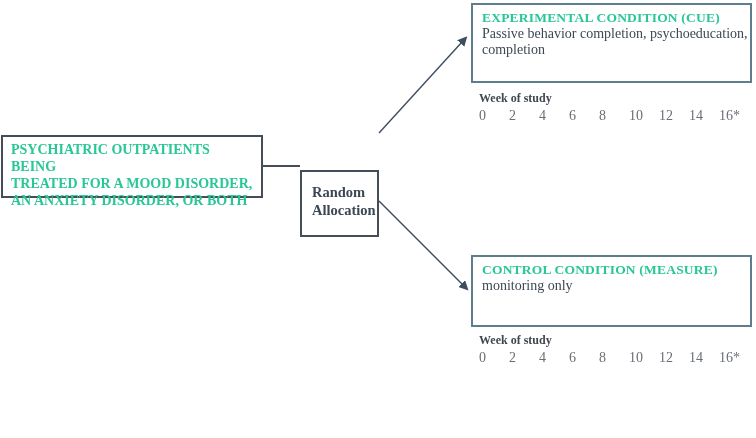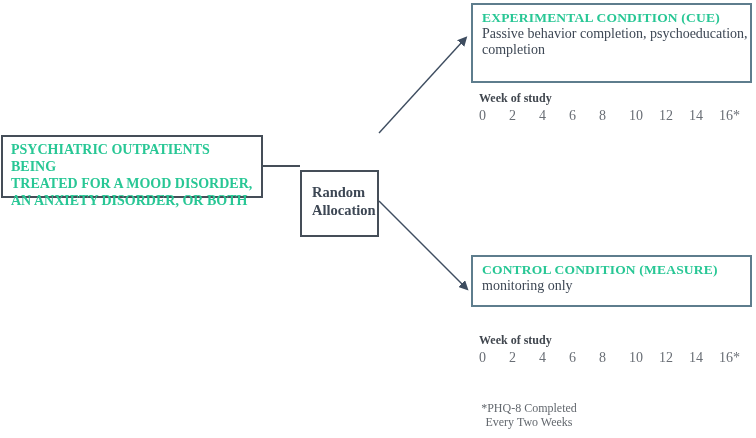--- a/index.html
+++ b/index.html
@@ -21,21 +21,21 @@
     padding: 4px 8px 4px 8px;
     color: #28c795; font-weight: bold; font-size: 14px; line-height: 17px;
   }
   #allocation-box {
     left: 300px; top: 134px; width: 79px; height: 67px;
     padding: 11px 0 0 10px;
     color: #3d4754; font-weight: bold; font-size: 14.5px; line-height: 18px; margin-top: 36px;
   }
   .condition-box { border: 2px solid #5e7d8d; background: #ffffff; color: #3d4754; font-size: 14px; line-height: 16px; }
   #experimental-box { left: 471px; top: 3px;  width: 281px; height: 80px; padding: 5px 0 5px 9px; }
-  #control-box      { left: 471px; top: 255px; width: 281px; height: 52px; padding: 5px 6px 5px 9px; }
+  #control-box      { left: 471px; top: 255px; width: 281px; height: 72px; padding: 5px 6px 5px 9px; }
   .condition-title { color: #28c795; font-weight: bold; font-size: 13.5px; line-height: 16px; letter-spacing: 0.2px; }
 
   
   .week-scale { width: 272px; }
   #week-scale-top    { left: 479px; top: 90px; }
   #week-scale-bottom { left: 479px; top: 332px; }
   .week-label { color: #41474f; font-weight: bold; font-size: 12px; line-height: 16px; }
   .tick-row { display: flex; margin-top: 2px; }
   .tick { width: 30px; color: #696e75; font-size: 14px; line-height: 16px; }
 
@@ -109,18 +109,14 @@
       <span class="tick">4</span>
       <span class="tick">6</span>
       <span class="tick">8</span>
       <span class="tick">10</span>
       <span class="tick">12</span>
       <span class="tick">14</span>
       <span class="tick">16*</span>
     </div>
   </div>
 
-  <div id="footnote" class="abs">
-    <div>*PHQ-8 Completed</div>
-    <div>Every Two Weeks</div>
-  </div>
 
 </div>
 
 </body></html>

